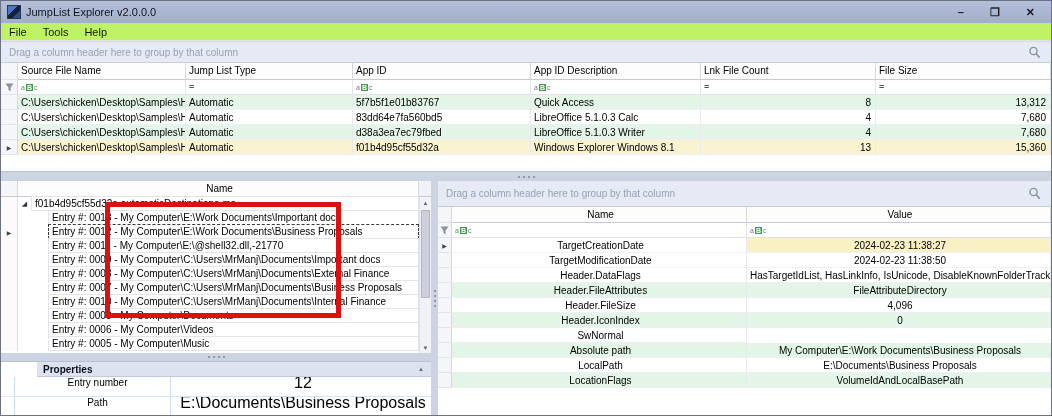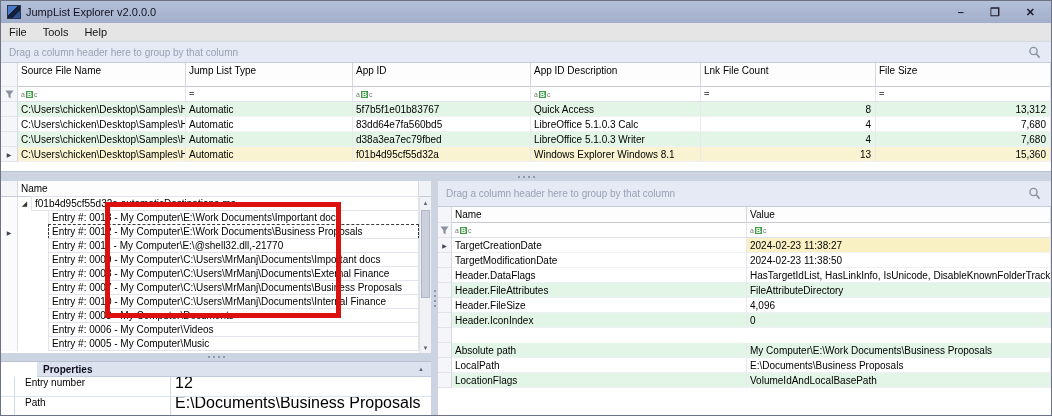--- a/index.html
+++ b/index.html
@@ -8,21 +8,21 @@
        font-family:"Liberation Sans",sans-serif;overflow:hidden;cursor:default;}
   
   .titlebar{position:absolute;left:0;top:0;right:0;height:22px;
             background:linear-gradient(#b4bfd8,#a2afcc);display:flex;align-items:center;padding:0 6px;}
   .appicon{width:14px;height:14px;margin-right:5px;border:1px solid #27364f;
            background:linear-gradient(135deg,#4b79c9 0 40%,#15213a 40% 70%,#2c4f8f 70%);}
   .title{font-size:11px;color:#12121f;}
   .wctrls{margin-left:auto;display:flex;align-items:center;gap:26px;padding-right:10px;}
   .wc{font-size:11px;color:#1d1d2b;font-weight:bold;line-height:1;}
   
-  .menubar{position:absolute;left:0;top:22px;right:0;height:18px;background:#e5e5e5;
+  .menubar{position:absolute;left:0;top:22px;right:0;height:18px;background:#bef264;
            display:flex;align-items:center;font-size:11px;color:#151515;border-bottom:1px solid #e3e3e6;}
   .menuitem{padding:0 8px;}
   
   .groupbar{background:#e6eaf4;border-bottom:1px solid #c6cddd;display:flex;align-items:center;gap:8px;}
   #groupbar-top{position:absolute;left:0;top:40px;right:0;height:22px;border-top:1px solid #d4d9e6;}
   .gtext{font-size:10px;color:#99a1b4;padding-left:8px;}
   .gsearch{margin-left:auto;margin-right:10px;}
   
   .hc{background:#fdfdfe;border-right:1px solid #d5d7df;border-bottom:1px solid #c7cad5;
       font-size:10px;color:#000;padding:2px 0 0 3px;white-space:nowrap;overflow:hidden;}
@@ -33,33 +33,33 @@
   .num{text-align:right;padding-right:4px;}
   .indc{background:#f5f6f9;border-right:1px solid #d6d8e0;border-bottom:1px solid #e2e4ea;
         display:flex;align-items:center;justify-content:center;overflow:hidden;}
   .rowind{font-size:6px;color:#3e4450;}
   .abc{display:flex;align-items:center;font-size:7px;color:#777;line-height:1;}
   .abc .b{background:#3f9c46;color:#fff;font-weight:bold;font-size:7px;padding:0 1px;margin:0 1px;}
   .eqicon{font-size:9px;color:#555;font-weight:bold;line-height:1;}
   
   .topgrid{position:absolute;left:0;top:62px;right:0;height:108px;background:#fff;}
   .tg-row{display:grid;grid-template-columns:17px 168px 167px 178px 170px 175px auto;}
-  .tg-head{height:24px;}
+  .tg-head{height:17px;}
   .tg-filter{height:15px;}
   .tg-data{height:15px;}
   .row-green .dc{background:#e2f5e6;}
   .row-sel .dc{background:#faf3d2;}
   
   .hsplit{background:#ccd3e1;display:flex;align-items:center;justify-content:center;gap:3px;}
   #hsplit-main{position:absolute;left:0;top:170px;right:0;height:10px;border-top:1px solid #b9c0d0;}
   .dot{width:2px;height:2px;background:#7d8598;border-radius:50%;}
   .vsplit{position:absolute;left:430px;top:0;width:7px;bottom:0;background:#ccd3e1;
           display:flex;flex-direction:column;align-items:center;justify-content:center;gap:3px;}
   
-  .bottom{position:absolute;left:0;top:180px;right:0;bottom:0;}
+  .bottom{position:absolute;left:0;top:180px;right:0;bottom:0;text-align:center;}
   .leftpanel{position:absolute;left:0;top:0;width:430px;bottom:0;}
   
   .tree{position:absolute;left:0;top:0;right:0;height:172px;overflow:hidden;background:#fff;}
   .tree-head{display:flex;height:16px;}
   .tree-head .tind{width:17px;background:#f5f6f9;border-right:1px solid #d6d8e0;border-bottom:1px solid #c7cad5;}
   .tree-head .tname{flex:1;background:#fdfdfe;font-size:10px;padding:2px 0 0 3px;border-bottom:1px solid #c7cad5;border-right:1px solid #d5d7df;}
   .tree-head .tsb{width:12px;background:#f1f2f6;border-bottom:1px solid #c7cad5;}
   .tree-body{position:absolute;left:0;top:16px;right:12px;bottom:0;}
   .trow{display:flex;height:14px;}
   .trow .tind{width:17px;background:#fbfbfd;border-right:1px solid #e0e2ea;display:flex;align-items:center;justify-content:center;}
@@ -397,20 +397,21 @@
           <div class="dc">Header.FileSize</div>
           <div class="dc val">4,096</div>
         </div>
         <div class="dg-row dg-data row-green">
           <div class="indc"></div>
           <div class="dc">Header.IconIndex</div>
           <div class="dc val">0</div>
         </div>
         <div class="dg-row dg-data">
           <div class="indc"></div>
+          <div class="dc val">SwNormal</div>
         </div>
         <div class="dg-row dg-data row-green">
           <div class="indc"></div>
           <div class="dc">Absolute path</div>
           <div class="dc val">My Computer\E:\Work Documents\Business Proposals</div>
         </div>
         <div class="dg-row dg-data">
           <div class="indc"></div>
           <div class="dc">LocalPath</div>
           <div class="dc val">E:\Documents\Business Proposals</div>

